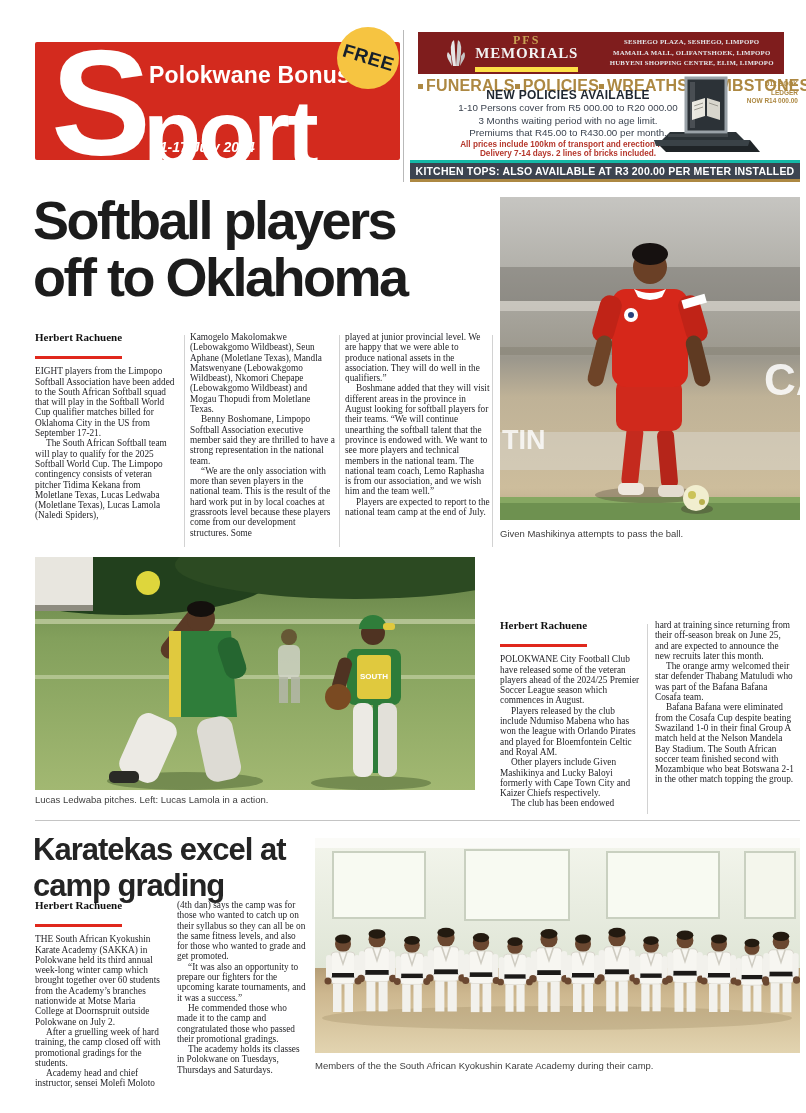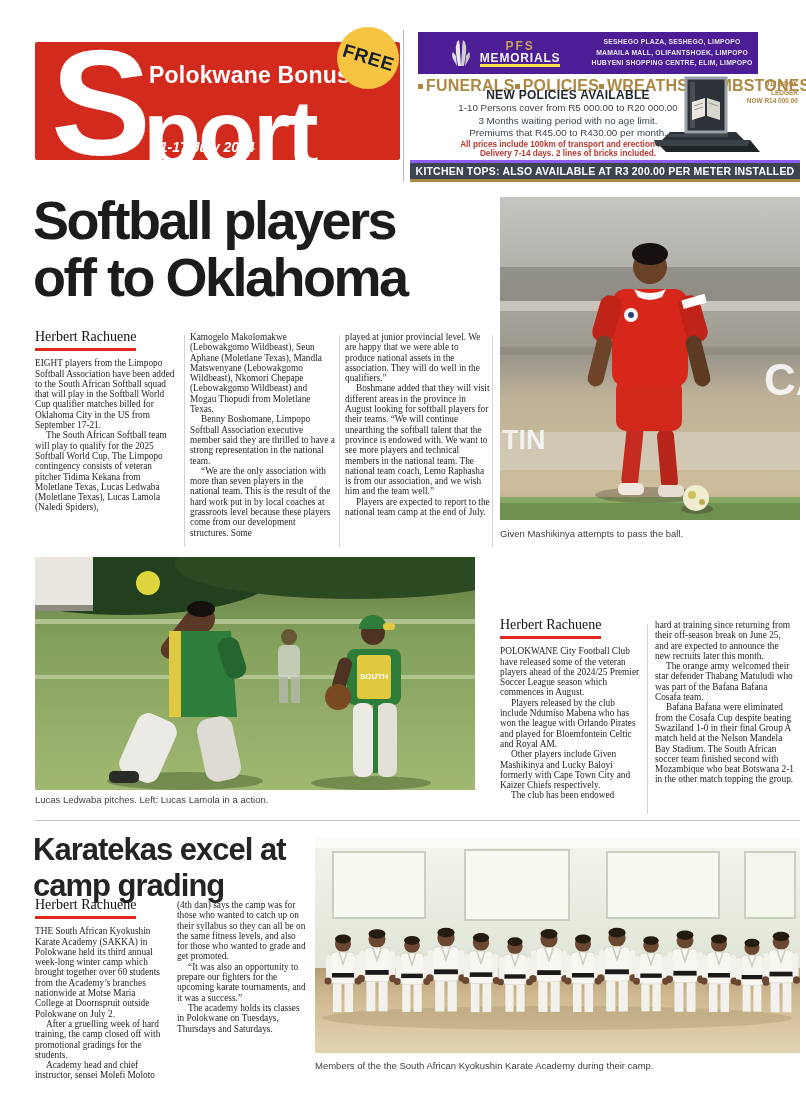--- a/index.html
+++ b/index.html
@@ -17,43 +17,43 @@
               display:flex;align-items:center;justify-content:center;transform:rotate(0deg);}
   .free-badge span{display:block;transform:rotate(17deg);font-size:19px;font-weight:700;color:#151f2b;letter-spacing:.5px;}
 
   
   .vline{width:1px;background:#b9b9b9;}
   .hline{height:1px;background:#c4c4c4;}
   .colline{width:1px;background:#d2d2d2;}
 
   
   .ad{left:410px;top:30px;width:390px;height:152px;}
-  .ad-topbar{left:8px;top:2px;width:340px;height:42px;background:#4c1d95;display:flex;}
+  .ad-topbar{left:8px;top:2px;width:366px;height:42px;background:#7f1d1d;display:flex;font-family:Liberation Serif, serif;}
   .ad-logo{flex:1.05;display:flex;align-items:center;justify-content:center;gap:6px;}
   .ad-logo-txt{display:flex;flex-direction:column;align-items:center;line-height:1;}
   .ad-logo-pfs{color:#c9a255;font-size:12px;font-weight:700;letter-spacing:2px;}
-  .ad-logo-mem{color:#f2f2f2;font-size:12px;font-weight:700;letter-spacing:.8px;border-bottom:3px solid #fde047;padding-bottom:0;}
+  .ad-logo-mem{color:#f2f2f2;font-size:15px;font-weight:700;letter-spacing:.8px;border-bottom:5px solid #fde047;padding-bottom:6px;}
   .ad-addr{flex:1;display:flex;flex-direction:column;justify-content:center;text-align:center;padding-right:4px;}
   .ad-addr div{color:#e3e5e8;font-size:6.8px;font-weight:700;line-height:1.55;letter-spacing:.2px;white-space:nowrap;}
   .ad-services{left:8px;top:47px;width:296px;display:flex;justify-content:space-between;align-items:center;}
   .ad-service{display:flex;align-items:center;gap:3px;color:#ad8842;font-size:16px;font-weight:700;letter-spacing:.2px;}
   .bullet{width:5px;height:5px;background:#ad8842;display:inline-block;}
   .ad-body{left:8px;top:58px;width:300px;text-align:center;}
   .ad-policies-h{font-size:12px;font-weight:700;color:#1e2630;letter-spacing:.3px;line-height:14px;}
   .ad-line{font-size:9.8px;color:#3c4450;line-height:12.5px;}
   .ad-fine{font-size:8.2px;font-weight:700;color:#b5372c;line-height:9.5px;}
   .ad-promo{left:322px;top:50px;width:66px;text-align:right;color:#ad8842;font-weight:700;font-size:6.5px;line-height:8.5px;}
-  .ad-bottombar{left:0;top:130px;width:390px;height:16px;background:#3c4450;border-top:3px solid #8b5cf6;border-bottom:3px solid #ad8842;
+  .ad-bottombar{left:0;top:130px;width:390px;height:16px;background:#3c4450;border-top:3px solid #14b8a6;border-bottom:3px solid #ad8842;
                 display:flex;align-items:center;justify-content:center;color:#fff;font-size:10.5px;font-weight:700;letter-spacing:.2px;white-space:nowrap;}
 
   
   .headline-xl{left:33px;top:192px;width:470px;font-size:54px;line-height:57px;font-weight:700;color:#1c1c1c;letter-spacing:-2.5px;}
   .headline-md{left:499px;top:548px;width:300px;font-size:28.5px;line-height:32px;font-weight:400;color:#2e2e2e;letter-spacing:-.6px;}
   .headline-lg{left:33px;top:832px;width:290px;font-size:31px;line-height:36px;font-weight:700;color:#242424;letter-spacing:-1px;}
-  .byline{display:inline-block;font-size:14px;font-weight:400;color:#111;border-bottom:3px solid #e0281c;padding-bottom:6px;margin-bottom:7px;}
+  .byline{display:inline-block;font-size:11px;font-weight:700;color:#111;border-bottom:3px solid #e0281c;padding-bottom:14px;margin-bottom:7px;}
   .cols{display:flex;}
   .bodycol{font-family:"Liberation Serif",serif;font-size:9.3px;line-height:10.3px;color:#1f1f23;}
   .bodycol p{margin:0;}
   .bodycol p.ind{text-indent:11px;}
   .caption{font-size:9.5px;color:#3e3e3e;line-height:12px;}
 
   
   .photo{display:block;}
 </style>
 </head>
@@ -296,20 +296,21 @@
   <div class="abs cols" style="left:35px;top:900px;width:273px;column-gap:11px;">
     <div class="bodycol" style="width:131px;">
       <div><span class="byline">Herbert Rachuene</span></div>
       <p>THE South African Kyokushin Karate Academy (SAKKA) in Polokwane held its third annual week-long winter camp which brought together over 60 students from the Academy’s branches nationwide at Motse Maria College at Doornspruit outside Polokwane on July 2.</p>
       <p class="ind">After a gruelling week of hard training, the camp closed off with promotional gradings for the students.</p>
       <p class="ind">Academy head and chief instructor, sensei Molefi Moloto</p>
     </div>
     <div class="bodycol" style="width:131px;">
       <p>(4th dan) says the camp was for those who wanted to catch up on their syllabus so they can all be on the same fitness levels, and also for those who wanted to grade and get promoted.</p>
       <p class="ind">“It was also an opportunity to prepare our fighters for the upcoming karate tournaments, and it was a success.”</p>
+      <p class="ind">He commended those who made it to the camp and congratulated those who passed their promotional gradings.</p>
       <p class="ind">The academy holds its classes in Polokwane on Tuesdays, Thursdays and Saturdays.</p>
     </div>
   </div>
 
   <svg class="abs photo" style="left:315px;top:838px;" width="485" height="215" viewBox="0 0 485 215">
     <defs>
       <linearGradient id="karwall" x1="0" y1="0" x2="0" y2="1">
         <stop offset="0" stop-color="#f3f5ec"></stop>
           <stop offset="1" stop-color="#dfe5d6"></stop>
       </linearGradient>

